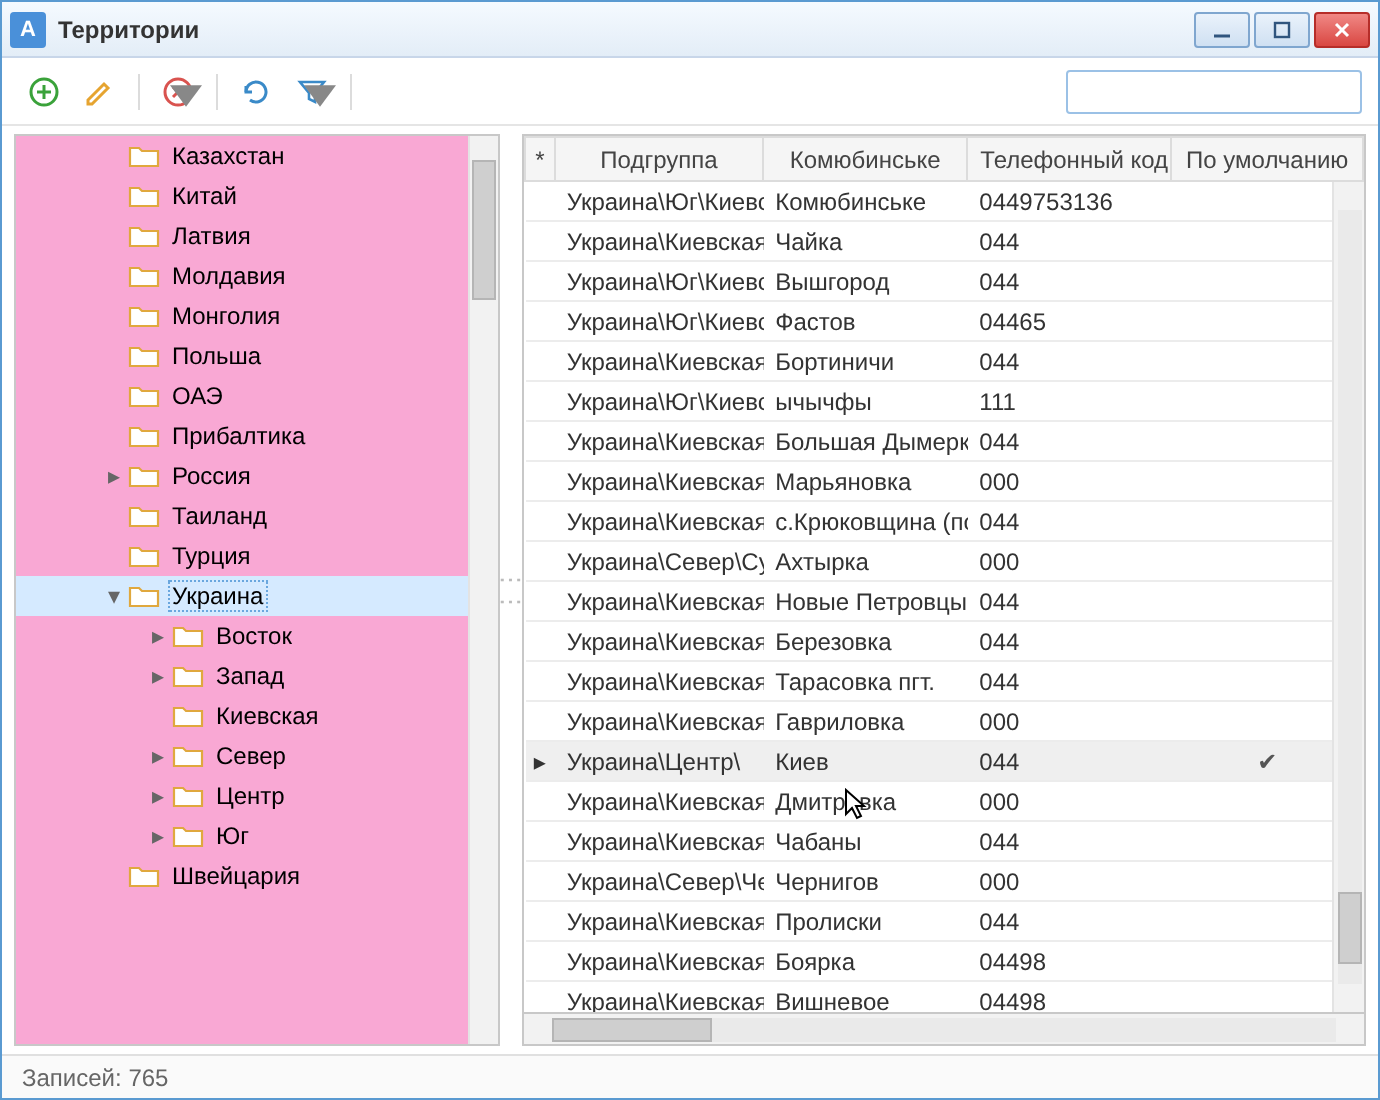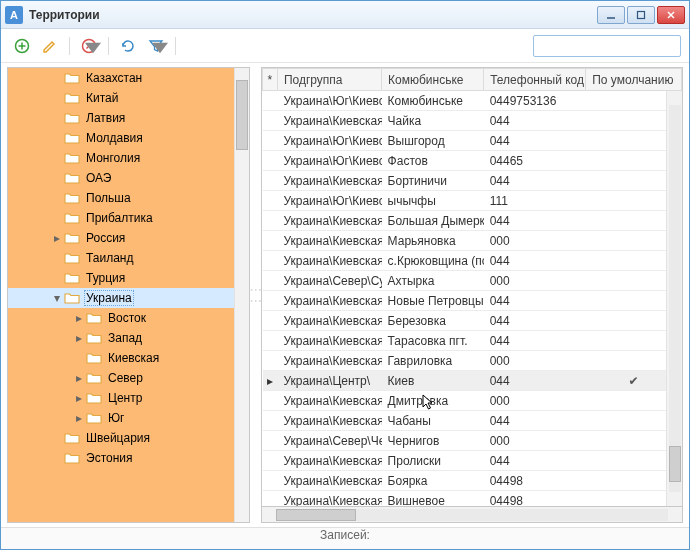--- a/index.html
+++ b/index.html
@@ -15,46 +15,46 @@
   .toolbar { height:34px; display:flex; align-items:center; padding:0 8px; gap:2px; border-bottom:1px solid #e5e5e5;}
   .tbtn { width:26px; height:26px; display:flex; align-items:center; justify-content:center; border-radius:3px; cursor:pointer; position:relative; }
   .tbtn svg { width:16px; height:16px; }
   .tsep { width:1px; height:18px; background:#dcdcdc; margin:0 4px; }
   .caret { position:absolute; right:1px; bottom:3px; }
   .spacer { flex:1;}
   .searchbox { width:148px; height:22px; border:1px solid #9bc1e6; border-radius:2px; display:flex; align-items:center; padding:0 4px; background:#fff;}
   .searchbox svg { width:12px; height:12px; }
   .searchbox input { flex:1; border:none; outline:none; font-size:12px; padding:0 4px; background:transparent;}
   .content { flex:1; display:flex; min-height:0; }
-  .treepane { width:243px; border:1px solid #c8c8c8; margin:4px 2px 4px 6px; position:relative; overflow:hidden; background:#fdba74;}
+  .treepane { width:243px; border:1px solid #c8c8c8; margin:4px 2px 4px 6px; position:relative; overflow:hidden; background:#f9a8d4;}
   .treescroll { position:absolute; inset:0; overflow-y:auto; }
   .treerow { height:20px; display:flex; align-items:center; white-space:nowrap; cursor:default; }
   .treerow .indent { display:inline-block; }
   .treerow .exp { width:14px; display:inline-flex; align-items:center; justify-content:center; color:#666;}
   .treerow .folder { width:16px; height:14px; margin-right:4px; display:inline-flex; align-items:center; justify-content:center;}
   .treerow.selected { background:#d5eaff; }
   .treerow.selected .label { border:1px dotted #6aa7de; padding:0 1px;}
   .tablepane { flex:1; margin:4px 6px 4px 2px; display:flex; flex-direction:column; min-width:0;}
   .gridwrap { flex:1; border:1px solid #c8c8c8; overflow:hidden; position:relative; background:#fff;}
   .grid { width:100%; border-collapse:collapse; table-layout:fixed; }
-  .grid th { background:#f5f5f5; border:1px solid #dcdcdc; height:22px; font-weight:normal; color:#444; text-align:left; padding:0 6px; overflow:hidden; white-space:nowrap;}
+  .grid th { background:#f5f5f5; border:1px solid #dcdcdc; height:22px; font-weight:normal; color:#444; text-align:center; padding:0 6px; overflow:hidden; white-space:nowrap;}
   .grid td { border-bottom:1px solid #ececec; height:20px; padding:0 6px; overflow:hidden; white-space:nowrap; color:#333;}
   .grid td.selcol { width:14px; padding:0; text-align:center; color:#777;}
   .grid th.selcol { width:14px; padding:0; text-align:center;}
   .grid tr.active td { background:#efefef; }
   .grid tr.active td.selcol { color:#333;}
   .hscroll { height:16px; border:1px solid #c8c8c8; border-top:none; background:#f2f2f2; display:flex; align-items:center;}
   .hscroll .track { flex:1; height:12px; background:#eaeaea; margin:0 14px; position:relative;}
   .hscroll .thumb { position:absolute; left:0; top:0; height:12px; width:80px; background:#cfcfcf; border:1px solid #b5b5b5;}
   .vscroll { position:absolute; right:0; top:23px; bottom:0; width:16px; background:#f2f2f2; border-left:1px solid #e3e3e3; display:flex; flex-direction:column; align-items:center; }
   .vscroll .track { flex:1; width:12px; background:#eaeaea; position:relative; margin:14px 0;}
   .vscroll .thumb { position:absolute; left:0; width:12px; height:36px; bottom:10px; background:#cfcfcf; border:1px solid #b5b5b5;}
   .vsplit { width:7px; cursor:col-resize; display:flex; align-items:center; justify-content:center; color:#bbb; font-size:10px; letter-spacing:-1px;}
   .vsplit span { writing-mode: vertical-rl; }
-  .status { height:22px; border-top:1px solid #e0e0e0; display:flex; align-items:center; padding:0 10px; color:#666; font-size:12px; background:#fafafa;flex-direction:column;}
+  .status { height:22px; border-top:1px solid #e0e0e0; display:flex; align-items:center; padding:0 10px; color:#666; font-size:12px; background:#fafafa;}
   .check { color:#555;}
   .cursor { position:absolute; pointer-events:none;}
   .tree-vscroll { position:absolute; right:0; top:0; bottom:0; width:15px; background:#f2f2f2; border-left:1px solid #e3e3e3;}
   .tree-vscroll .thumb { position:absolute; left:1px; width:12px; top:12px; height:70px; background:#cfcfcf; border:1px solid #b5b5b5;}
   .treerow .label { padding:0 2px;}
 </style>
 </head>
 <body>
 
 <div class="window">
@@ -190,31 +190,31 @@
             <span class="label">Монголия</span>
           </div>
           <div class="treerow">
             <span class="indent" style="width: 42px;"></span>
             <span class="exp"></span>
             <span class="folder">
               <svg width="16" height="14" viewBox="0 0 16 14">
                 <path d="M1 3 L1 12 L15 12 L15 4.5 L7 4.5 L5.5 3 Z" fill="#fff" stroke="#e0a83e" stroke-width="1.1"></path>
               </svg>
             </span>
+            <span class="label">Польша</span>
+          </div>
+          <div class="treerow">
+            <span class="indent" style="width: 42px;"></span>
+            <span class="exp"></span>
+            <span class="folder">
+              <svg width="16" height="14" viewBox="0 0 16 14">
+                <path d="M1 3 L1 12 L15 12 L15 4.5 L7 4.5 L5.5 3 Z" fill="#fff" stroke="#e0a83e" stroke-width="1.1"></path>
+              </svg>
+            </span>
             <span class="label">ОАЭ</span>
-          </div>
-          <div class="treerow">
-            <span class="indent" style="width: 42px;"></span>
-            <span class="exp"></span>
-            <span class="folder">
-              <svg width="16" height="14" viewBox="0 0 16 14">
-                <path d="M1 3 L1 12 L15 12 L15 4.5 L7 4.5 L5.5 3 Z" fill="#fff" stroke="#e0a83e" stroke-width="1.1"></path>
-              </svg>
-            </span>
-            <span class="label">Польша</span>
           </div>
           <div class="treerow">
             <span class="indent" style="width: 42px;"></span>
             <span class="exp"></span>
             <span class="folder">
               <svg width="16" height="14" viewBox="0 0 16 14">
                 <path d="M1 3 L1 12 L15 12 L15 4.5 L7 4.5 L5.5 3 Z" fill="#fff" stroke="#e0a83e" stroke-width="1.1"></path>
               </svg>
             </span>
             <span class="label">Прибалтика</span>
@@ -321,30 +321,20 @@
           </div>
           <div class="treerow">
             <span class="indent" style="width: 42px;"></span>
             <span class="exp"></span>
             <span class="folder">
               <svg width="16" height="14" viewBox="0 0 16 14">
                 <path d="M1 3 L1 12 L15 12 L15 4.5 L7 4.5 L5.5 3 Z" fill="#fff" stroke="#e0a83e" stroke-width="1.1"></path>
               </svg>
             </span>
             <span class="label">Швейцария</span>
-          </div>
-          <div class="treerow">
-            <span class="indent" style="width: 42px;"></span>
-            <span class="exp"></span>
-            <span class="folder">
-              <svg width="16" height="14" viewBox="0 0 16 14">
-                <path d="M1 3 L1 12 L15 12 L15 4.5 L7 4.5 L5.5 3 Z" fill="#fff" stroke="#e0a83e" stroke-width="1.1"></path>
-              </svg>
-            </span>
-            <span class="label">Эстония</span>
           </div>
         </div>
       <div class="tree-vscroll">
           <div class="thumb"></div>
         </div>
     </div>
     <div class="vsplit">
         <span>⋮⋮</span>
       </div>
     <div class="tablepane">

